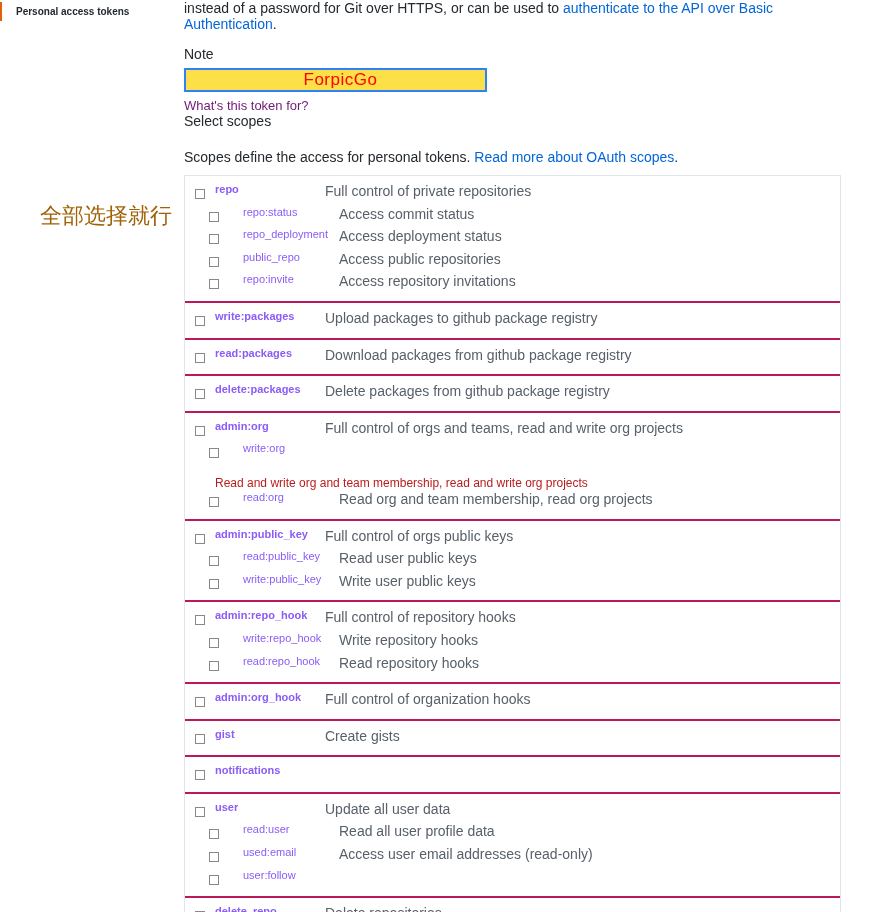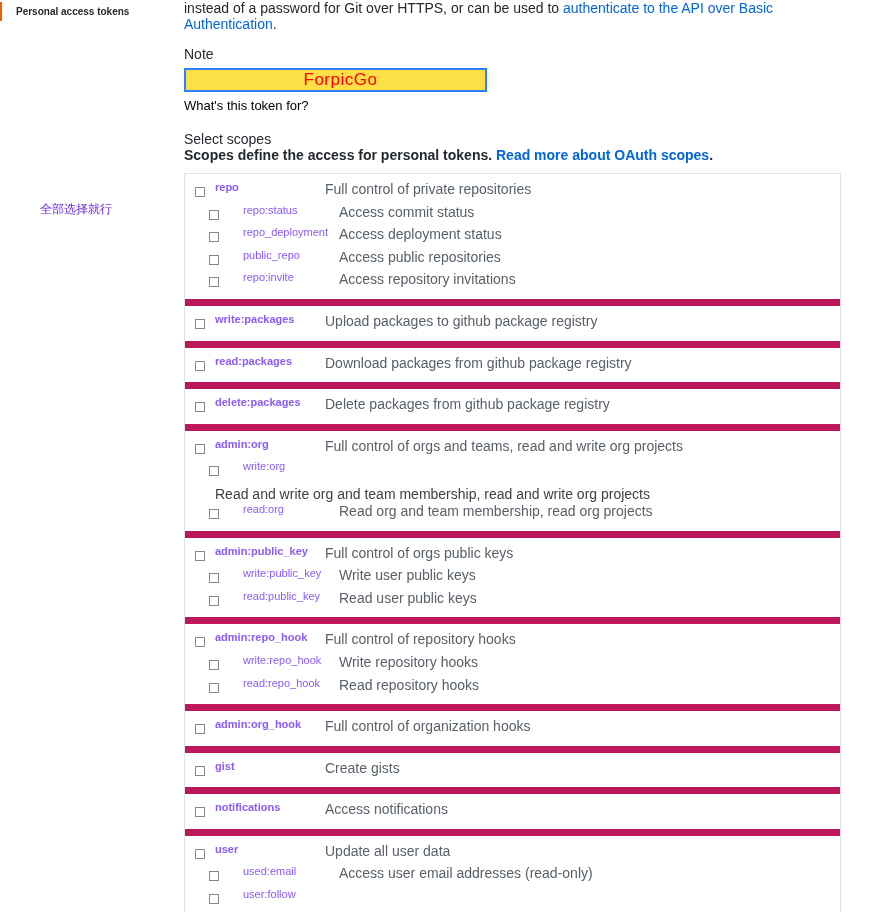--- a/index.html
+++ b/index.html
@@ -20,23 +20,23 @@
     padding-top: 2px;
   }
   .sidebar-item {
     padding: 4px 8px 4px 14px;
     font-size: 10px;
     font-weight: 600;
     border-left: 2px solid #e36209;
     color: #24292e;
   }
   .annotation-sidebar {
-    color: #6d28d9;
+    color: #a16207;
     font-family: "Microsoft YaHei", SimSun, sans-serif;
-    font-size: 12px;
+    font-size: 22px;
     margin-top: 180px;
     margin-left: 40px;
   }
   .main {
     flex: 1;
     padding: 0 10px 0 0;
   }
   .intro-text {
     margin-top: 0;
     font-size: 14px;
@@ -53,30 +53,30 @@
     display: flex;
     justify-content: center;
     padding-left: 10px;
   }
   .note-input-text {
     color: #ff0000;
     font-family: "Microsoft YaHei", SimSun, sans-serif;
     font-size: 17px;
     letter-spacing: 0.5px;
   }
-  .helper { color: #000000; font-size: 13px; margin-top: 6px; }
-  .scopes-title { margin-top: 18px; font-size: 14px; font-weight: 400; }
-  .scopes-desc { margin-top: 0; font-size: 14px; font-weight: bold; }
+  .helper { color: #701a75; font-size: 13px; margin-top: 6px; }
+  .scopes-title { font-size: 14px; font-weight: 400; }
+  .scopes-desc { margin-top: 20px; font-size: 14px; }
   .table {
     margin-top: 10px;
     border: 1px solid #e1e4e8;
     width: 657px;
   }
   .group {
-    border-top: 7px solid #be185d;
+    border-top: 2px solid #be185d;
     padding: 6px 10px 6px 10px;
   }
   .group:first-child { border-top: none; }
   .row {
     display: flex;
     align-items: flex-start;
     line-height: 1.4;
     padding: 0;
   }
   .cb-col { width: 16px; flex-shrink: 0; padding-top: 3px; }
@@ -95,24 +95,24 @@
     color: #8b5cf6;
   }
   .name-col.sub { margin-left: 14px; width: 100px; }
   .name-col.strong { font-weight: 600; }
   .desc-col {
     font-size: 14px;
     color: #586069;
     flex: 1;
   }
   .wrap-desc {
-    font-size: 14px;
-    color: #404040;
+    font-size: 12px;
+    color: #b91c1c;
     padding-left: 20px;
-    margin-top: 4px;
+    margin-top: 12px;
   }
   .rel { position: relative; }
 </style>
 </head>
 <body>
 
 <div class="page rel">
   <div class="sidebar">
     <div class="sidebar-item">Personal access tokens</div>
     <div class="annotation-sidebar">全部选择就行</div>
@@ -202,28 +202,28 @@
           </div>
         </div>
         <div class="group">
           <div class="row">
             <span class="cb-col"><span class="cb"></span></span>
             <span class="name-col strong">admin:public_key</span>
             <span class="desc-col">Full control of orgs public keys</span>
           </div>
           <div class="row">
             <span class="cb-col sub"><span class="cb"></span></span>
+            <span class="name-col sub">read:public_key</span>
+            <span class="desc-col">Read user public keys</span>
+          </div>
+          <div class="row">
+            <span class="cb-col sub"><span class="cb"></span></span>
             <span class="name-col sub">write:public_key</span>
             <span class="desc-col">Write user public keys</span>
           </div>
-          <div class="row">
-            <span class="cb-col sub"><span class="cb"></span></span>
-            <span class="name-col sub">read:public_key</span>
-            <span class="desc-col">Read user public keys</span>
-          </div>
         </div>
         <div class="group">
           <div class="row">
             <span class="cb-col"><span class="cb"></span></span>
             <span class="name-col strong">admin:repo_hook</span>
             <span class="desc-col">Full control of repository hooks</span>
           </div>
           <div class="row">
             <span class="cb-col sub"><span class="cb"></span></span>
             <span class="name-col sub">write:repo_hook</span>
@@ -246,31 +246,35 @@
           <div class="row">
             <span class="cb-col"><span class="cb"></span></span>
             <span class="name-col strong">gist</span>
             <span class="desc-col">Create gists</span>
           </div>
         </div>
         <div class="group">
           <div class="row">
             <span class="cb-col"><span class="cb"></span></span>
             <span class="name-col strong">notifications</span>
-            <span class="desc-col">Access notifications</span>
           </div>
         </div>
         <div class="group">
           <div class="row">
             <span class="cb-col"><span class="cb"></span></span>
             <span class="name-col strong">user</span>
             <span class="desc-col">Update all user data</span>
           </div>
           <div class="row">
             <span class="cb-col sub"><span class="cb"></span></span>
+            <span class="name-col sub">read:user</span>
+            <span class="desc-col">Read all user profile data</span>
+          </div>
+          <div class="row">
+            <span class="cb-col sub"><span class="cb"></span></span>
             <span class="name-col sub">used:email</span>
             <span class="desc-col">Access user email addresses (read-only)</span>
           </div>
           <div class="row">
             <span class="cb-col sub"><span class="cb"></span></span>
             <span class="name-col sub">user:follow</span>
           </div>
         </div>
         <div class="group">
           <div class="row">

